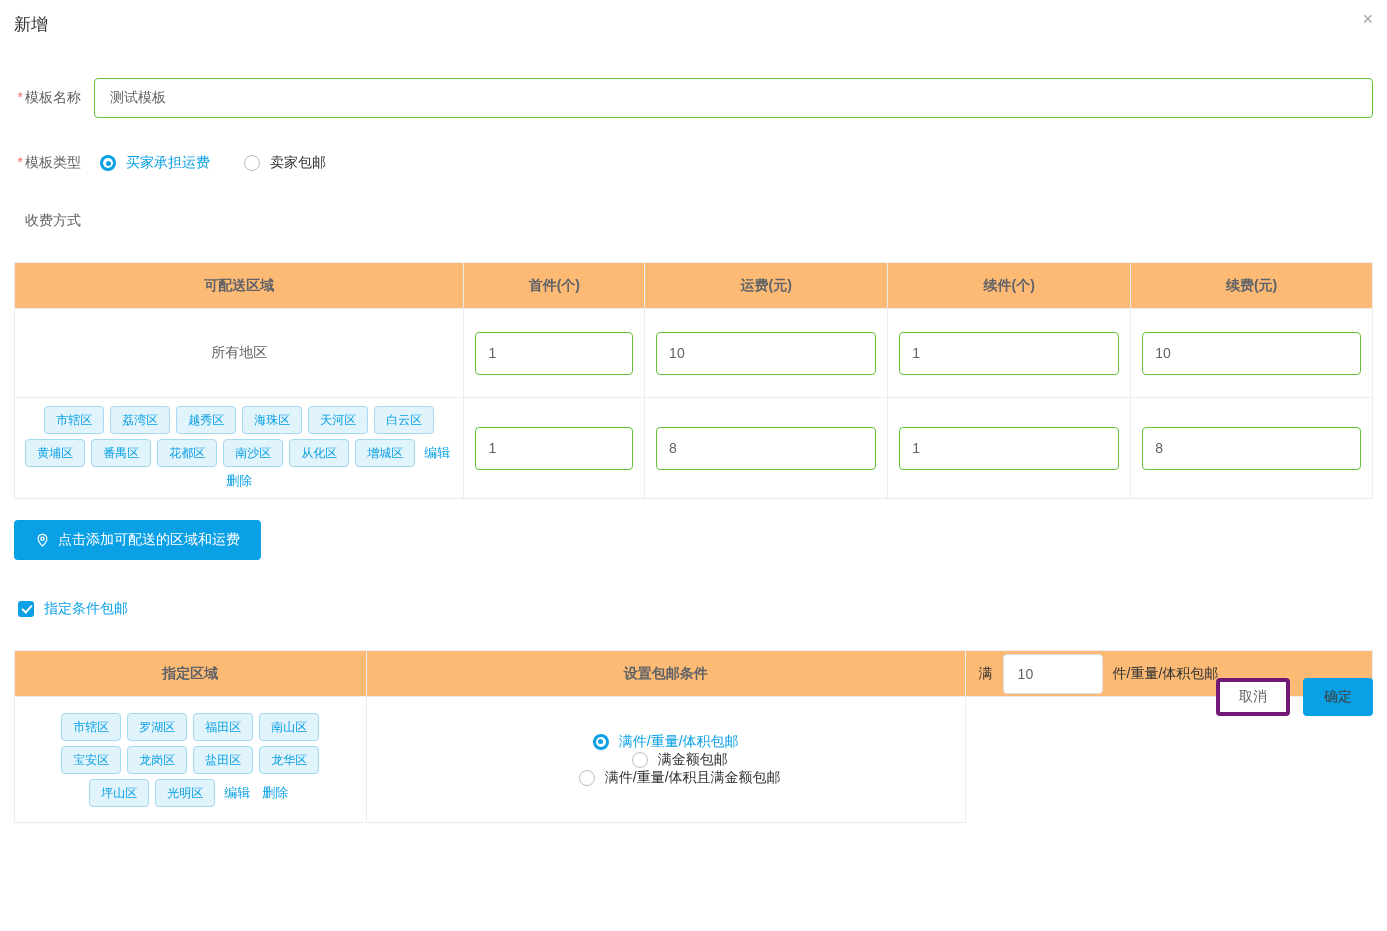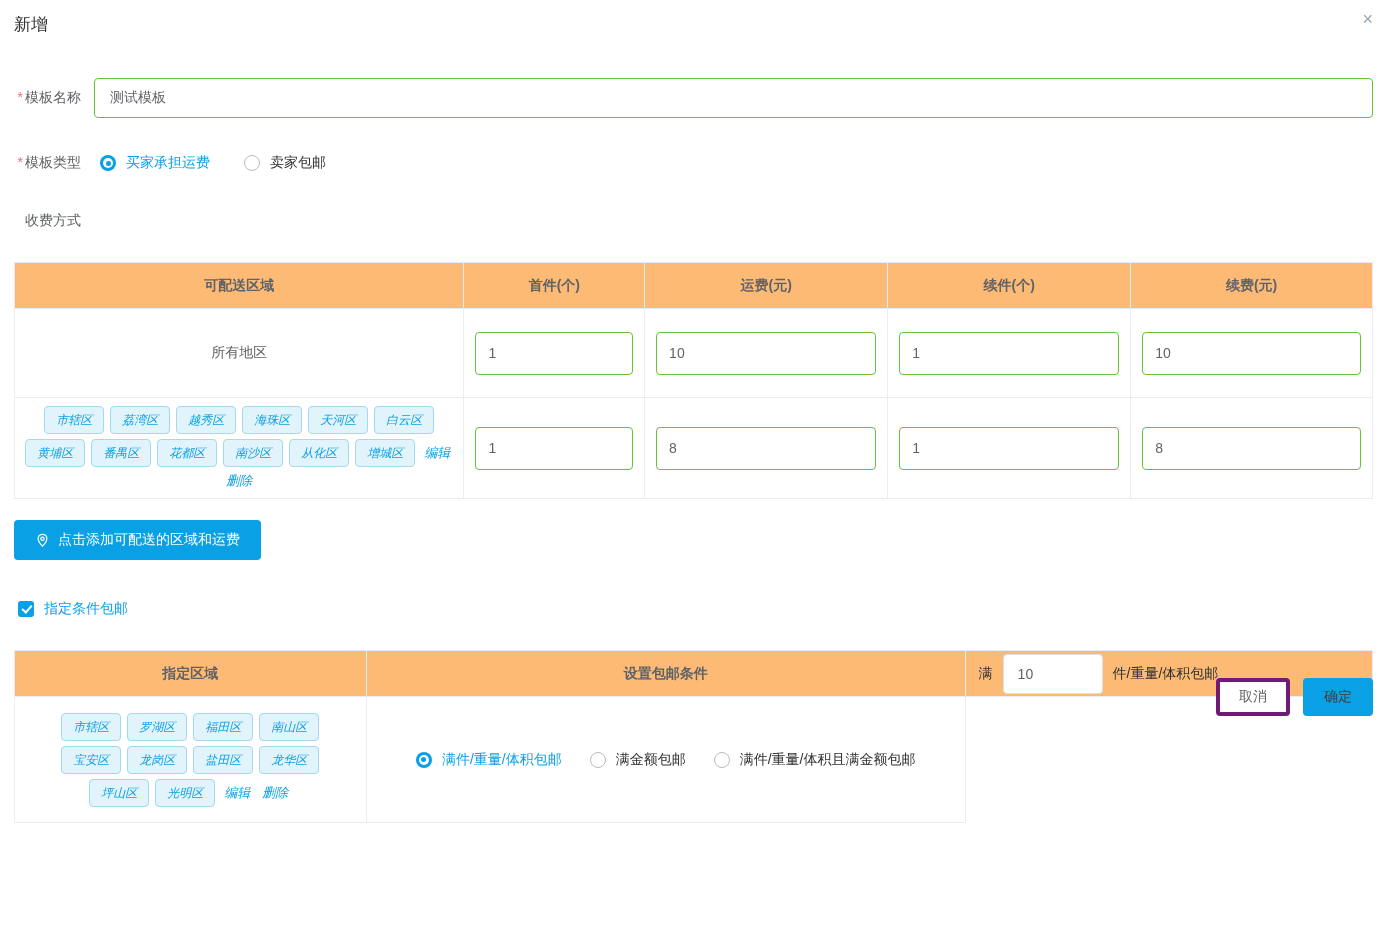--- a/index.html
+++ b/index.html
@@ -71,21 +71,21 @@
     width: calc(100% - 22px); height: 43px;
     border: 1px solid #67c23a; border-radius: 4px;
     padding: 0 12px; font-size: 14px; color: #606266; outline: none; text-align: left;
     font-family: "Liberation Sans", "DejaVu Sans", sans-serif;
     display: block; margin: 0 auto;
   }
 
   
   .tag-wrap {
     display: flex; flex-wrap: wrap; justify-content: center; align-items: center;
-    gap: 5px 6px; padding: 8px 10px; font-style: italic;
+    gap: 5px 6px; padding: 8px 10px;
   }
   .tag {
     background: #e1f3fb; border: 1px solid #a3d9f1; color: #0aa0e6;
     border-radius: 4px; font-size: 12px; line-height: 26px; padding: 0 11px;
     white-space: nowrap;
   }
   .mini-link { color: #0aa0e6; font-size: 13px; cursor: pointer; padding: 0 3px; white-space: nowrap; }
 
   
   .add-btn {
@@ -105,21 +105,21 @@
   .checkbox::after {
     content: ""; position: absolute; left: 3.5px; top: 4px;
     width: 8px; height: 4px;
     border-left: 2px solid #fff; border-bottom: 2px solid #fff;
     transform: rotate(-48deg);
   }
   .check-label { color: #0aa0e6; margin-left: 10px; }
 
   .t2 { margin-top: 14px; }
   .t2 td { height: 126px; }
-  .cond-radios { display: flex; align-items: center; justify-content: center; }
+  .cond-radios { display: flex; align-items: center; justify-content: center; flex-direction: column; }
   .cond-radios .radio-item { margin-right: 0; }
   .cond-radios .radio-item + .radio-item { margin-left: 28px; }
   .threshold-cell { text-align: left !important; padding-left: 13px; }
   .threshold-inner { display: flex; align-items: center; }
   .threshold-input {
     width: 100px; height: 40px; border: 1px solid #dcdfe6; border-radius: 4px;
     margin: 0 10px; padding: 0 14px; font-size: 14px; color: #606266; outline: none;
     font-family: "Liberation Sans", "DejaVu Sans", sans-serif;
   }
   .threshold-text { color: #303133; }

